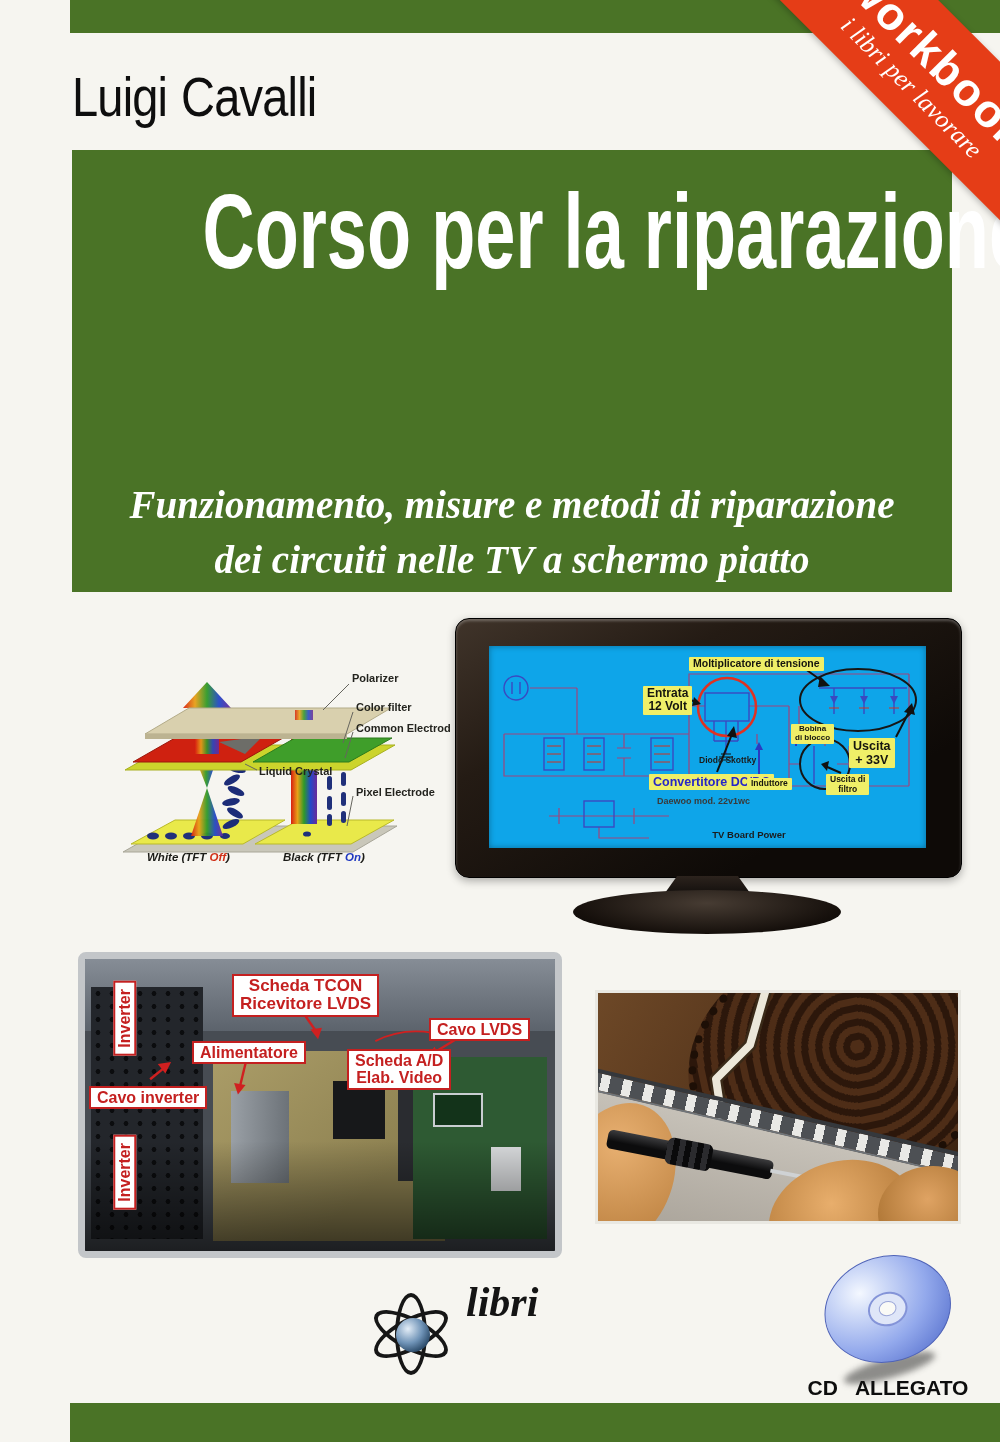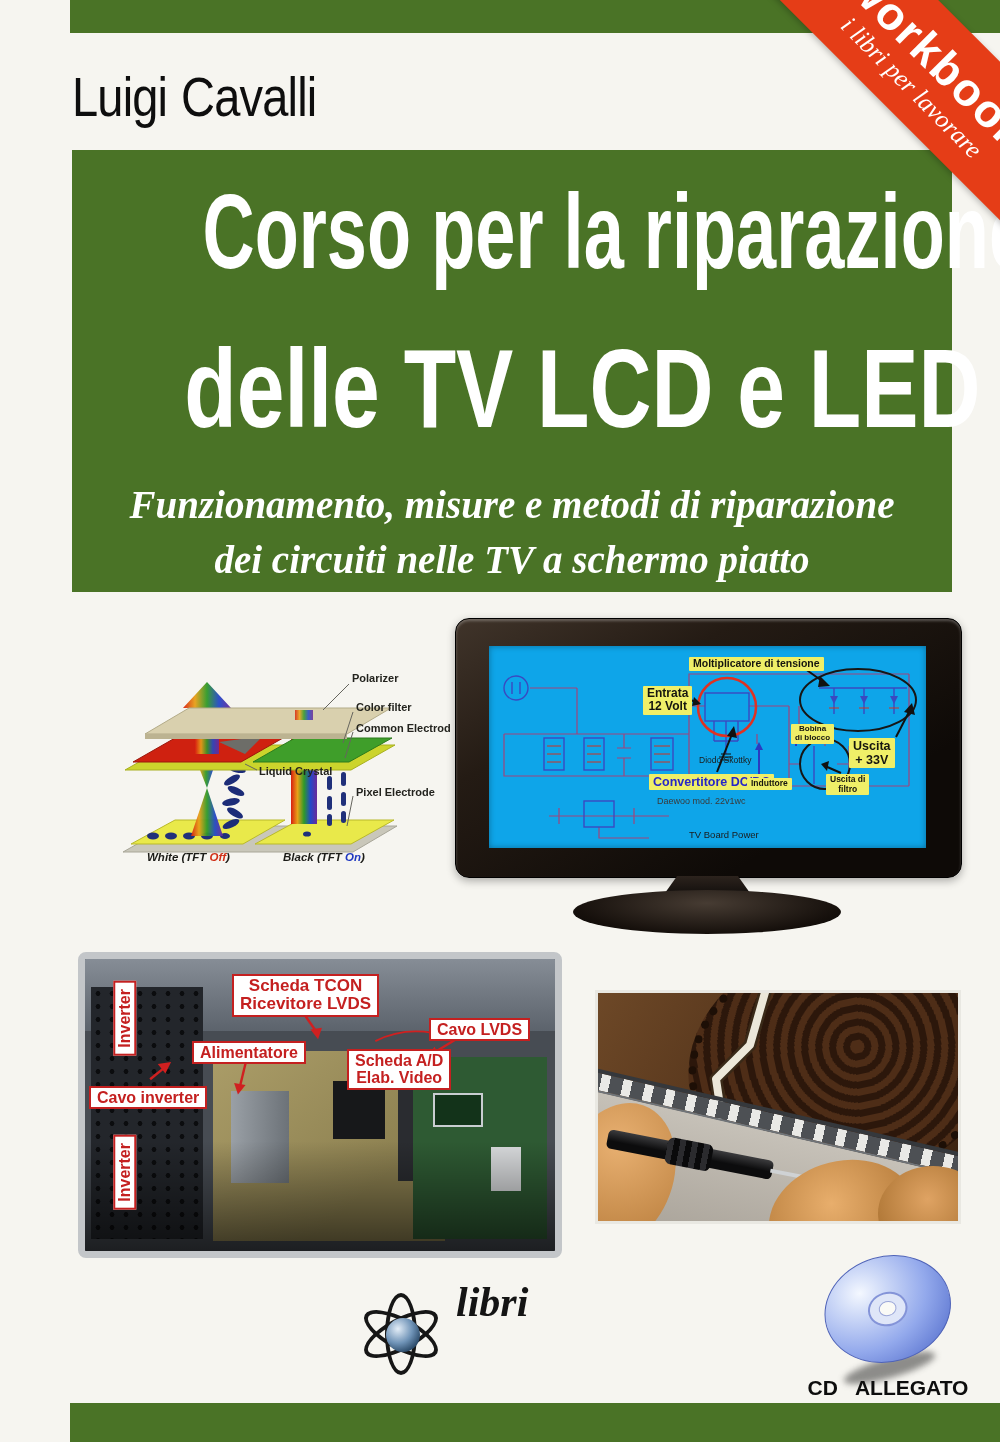--- a/index.html
+++ b/index.html
@@ -41,21 +41,21 @@
             background:linear-gradient(150deg,#40342a 0%,#241b14 30%,#0e0a07 75%);
             box-shadow:inset 0 2px 3px rgba(255,255,255,.28), 0 3px 8px rgba(0,0,0,.3);border:1px solid #000;}
   #tv-screen{position:absolute;left:34px;top:28px;width:437px;height:202px;background:#0ea5e9;
              box-shadow:inset 0 0 6px rgba(0,0,0,.35);}
   #tv-neck{position:absolute;left:205px;top:258px;width:95px;height:24px;
            background:linear-gradient(#2c231d,#0b0908);clip-path:polygon(18% 0,82% 0,100% 100%,0 100%);}
   #tv-base{position:absolute;left:118px;top:272px;width:268px;height:44px;border-radius:50%;
            background:radial-gradient(ellipse at 50% 30%,#473c33,#16100c 70%,#050403);}
   .ylab{position:absolute;background:#efef68;color:#15150f;font-weight:bold;text-align:center;
         padding:1px 4px;line-height:1.12;border-radius:1px;}
-  .klab{position:absolute;color:#1b1b1b;font-weight:normal;line-height:1.1;}
+  .klab{position:absolute;color:#1b1b1b;font-weight:bold;text-align:center;line-height:1.1;}
 
   
   #photo1{position:absolute;left:78px;top:952px;width:484px;height:306px;background:#474c53;
           border:7px solid #c3c6c9;border-radius:8px;box-sizing:border-box;overflow:hidden;}
   #photo1 .metal-top{position:absolute;left:0;top:0;right:0;height:72px;background:linear-gradient(#868d96,#5c636c);}
   #photo1 .inv-board{position:absolute;left:6px;top:28px;width:112px;height:252px;background:#23262b;
         background-image:radial-gradient(circle,#0b0c0e 2.2px,transparent 2.7px);background-size:14px 13px;}
   #photo1 .psu{position:absolute;left:128px;top:92px;width:232px;height:190px;
         background:linear-gradient(140deg,#ab9d68,#8c8050 70%);}
   #photo1 .psu .hs{position:absolute;left:18px;top:40px;width:58px;height:92px;background:linear-gradient(90deg,#9aa0a6,#6c7278);}
@@ -88,21 +88,21 @@
         background:repeating-linear-gradient(90deg,#2b2b2e 0 6px,#0a0a0b 6px 12px);}
   #photo2 .probe:after{content:"";position:absolute;right:-46px;top:8px;width:48px;height:4px;background:#cfd2d4;}
   #photo2 .finger1{position:absolute;left:-35px;top:108px;width:110px;height:150px;border-radius:50%;
         background:radial-gradient(circle at 40% 30%,#e8b071,#c08544 75%);transform:rotate(20deg);}
   #photo2 .finger2{position:absolute;right:40px;bottom:-55px;width:150px;height:115px;border-radius:50%;
         background:radial-gradient(circle at 45% 35%,#e8ae6c,#b97f3e 75%);transform:rotate(-14deg);}
   #photo2 .finger3{position:absolute;right:-30px;bottom:-40px;width:110px;height:95px;border-radius:50%;
         background:radial-gradient(circle at 45% 35%,#dfa363,#a8702f 75%);}
 
   
-  #publisher{position:absolute;left:360px;top:1282px;width:270px;height:108px;text-decoration:underline;}
+  #publisher{position:absolute;left:370px;top:1282px;width:270px;height:108px;text-decoration:underline;}
   #atom{position:absolute;left:0;top:10px;width:88px;height:88px;}
   #atom .orb{position:absolute;left:0;top:26px;width:82px;height:32px;border:4px solid #161616;border-radius:50%;box-sizing:border-box;}
   #atom .o1{transform:rotate(-28deg);} #atom .o2{transform:rotate(28deg);} #atom .o3{transform:rotate(90deg);}
   #atom .nucleus{position:absolute;left:26px;top:26px;width:34px;height:34px;border-radius:50%;
         background:radial-gradient(circle at 35% 32%,#e3edf7,#6f93b7 45%,#23415f 80%,#10243c);}
   #pub-imprint{position:absolute;left:96px;top:-4px;font-family:"Liberation Serif",serif;font-style:italic;
         font-weight:bold;font-size:42px;color:#141414;}
   #pub-name{position:absolute;left:90px;top:40px;font-weight:bold;font-size:45px;letter-spacing:5px;color:#141414;}
 
   
@@ -128,21 +128,20 @@
 
   <div id="author">Luigi Cavalli</div>
 
   <div id="ribbon">
     <div class="rb1">workbook</div>
     <div class="rb2">i libri per lavorare</div>
   </div>
 
   <div id="title-box">
     <div id="t1" class="tl"><span>Corso per la riparazione</span></div>
-    <div id="t2" class="tl"><span>delle TV LCD e LED</span></div>
     <div id="sub1" class="sub">Funzionamento, misure e metodi di riparazione</div>
     <div id="sub2" class="sub">dei circuiti nelle TV a schermo piatto</div>
   </div>
 
   <div id="lcd">
     <svg width="355" height="218" viewBox="0 0 355 218">
       <defs>
         <linearGradient id="rainbow" x1="0" y1="0" x2="1" y2="0">
           <stop offset="0" stop-color="#d81f10"></stop>
             <stop offset=".25" stop-color="#e8a018"></stop>

